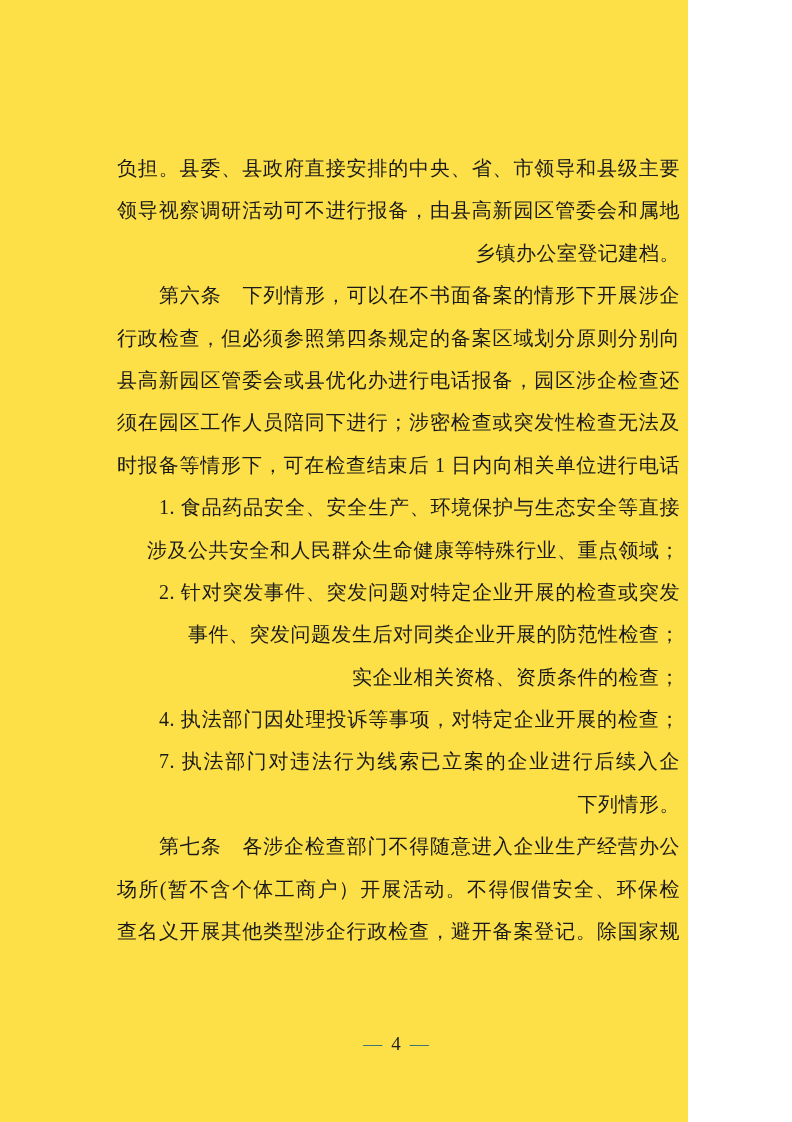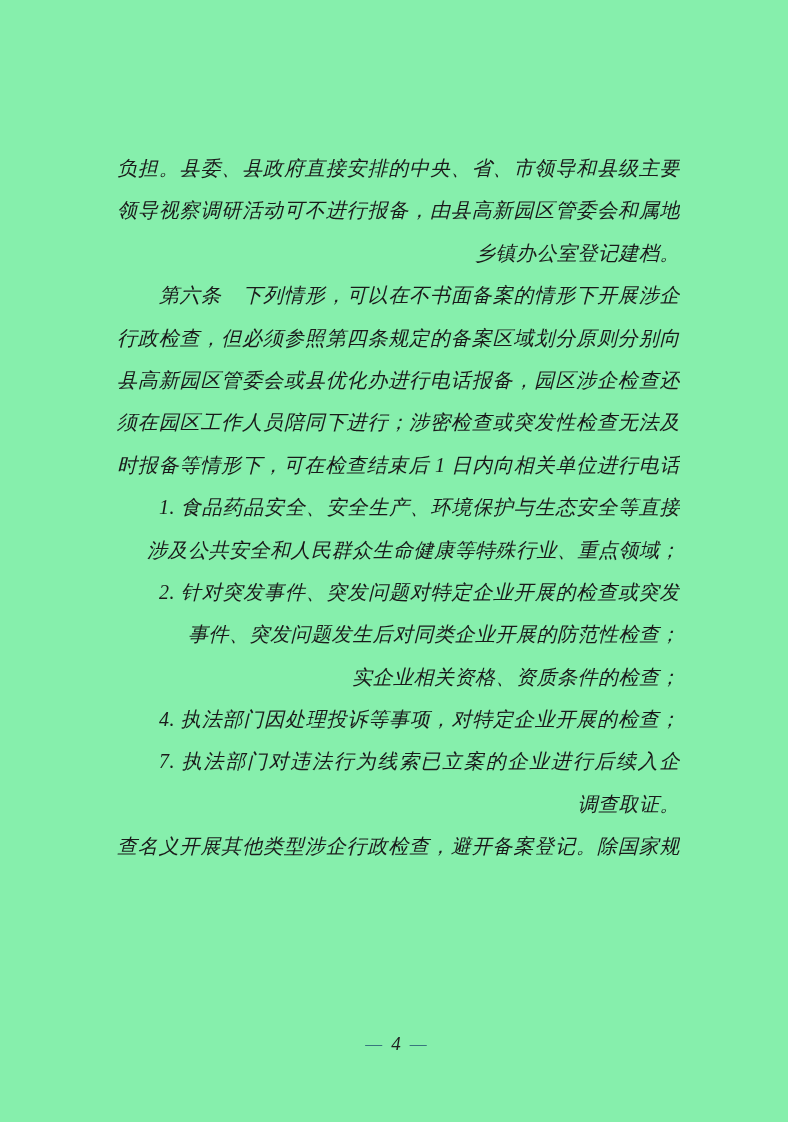--- a/index.html
+++ b/index.html
@@ -2,27 +2,26 @@
 <html><head>
 <meta charset="utf-8">
 <style>
   html, body {
     margin: 0;
     padding: 0;
     background: #ffffff;
   }
   .page {
     position: relative;
-    width: 788px;
+    width: 688px;
     height: 1122px;
-    background: #86efac;
+    background: #fde047;
     overflow: hidden;
     font-family: "Liberation Serif", "DejaVu Serif", serif;
     color: #1a1a1a;
-    font-style: italic;
   }
   .text-block {
     position: absolute;
     left: 117px;
     top: 147px;
     width: 563px;
   }
   .line {
     height: 42.4px;
     line-height: 42.4px;
@@ -69,21 +68,23 @@
     <div class="line fill">县高新园区管委会或县优化办进行电话报备，园区涉企检查还</div>
     <div class="line fill">须在园区工作人员陪同下进行；涉密检查或突发性检查无法及</div>
     <div class="line fill">时报备等情形下，可在检查结束后 1 日内向相关单位进行电话</div>
     <div class="line fill indent">1. 食品药品安全、安全生产、环境保护与生态安全等直接</div>
     <div class="line">涉及公共安全和人民群众生命健康等特殊行业、重点领域；</div>
     <div class="line fill indent">2. 针对突发事件、突发问题对特定企业开展的检查或突发</div>
     <div class="line">事件、突发问题发生后对同类企业开展的防范性检查；</div>
     <div class="line">实企业相关资格、资质条件的检查；</div>
     <div class="line fill indent">4. 执法部门因处理投诉等事项，对特定企业开展的检查；</div>
     <div class="line fill indent">7. 执法部门对违法行为线索已立案的企业进行后续入企</div>
-    <div class="line">调查取证。</div>
+    <div class="line">下列情形。</div>
+    <div class="line fill indent">第七条　各涉企检查部门不得随意进入企业生产经营办公</div>
+    <div class="line fill">场所(暂不含个体工商户）开展活动。不得假借安全、环保检</div>
     <div class="line fill">查名义开展其他类型涉企行政检查，避开备案登记。除国家规</div>
   </div>
 
   <div class="page-number">
     <span class="dash">—</span><span class="num">4</span><span class="dash">—</span>
   </div>
 
 </div>
 
 </body></html>

